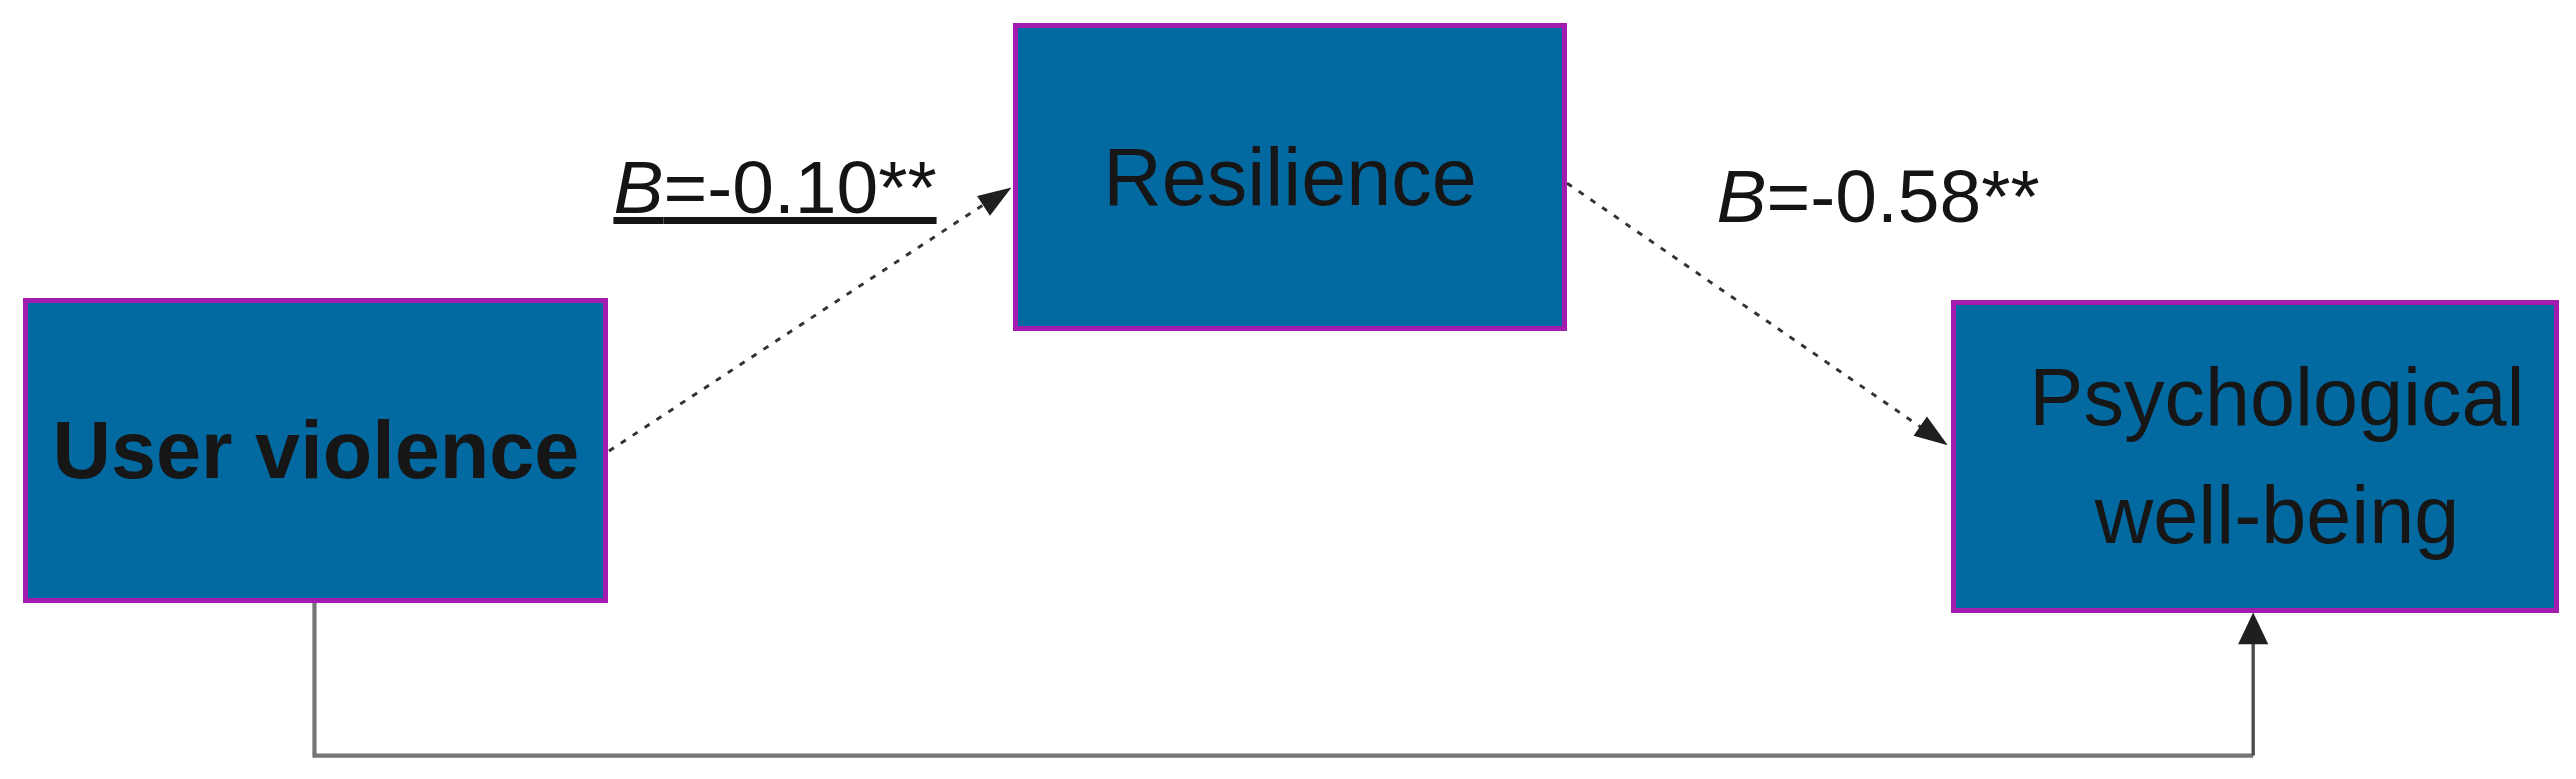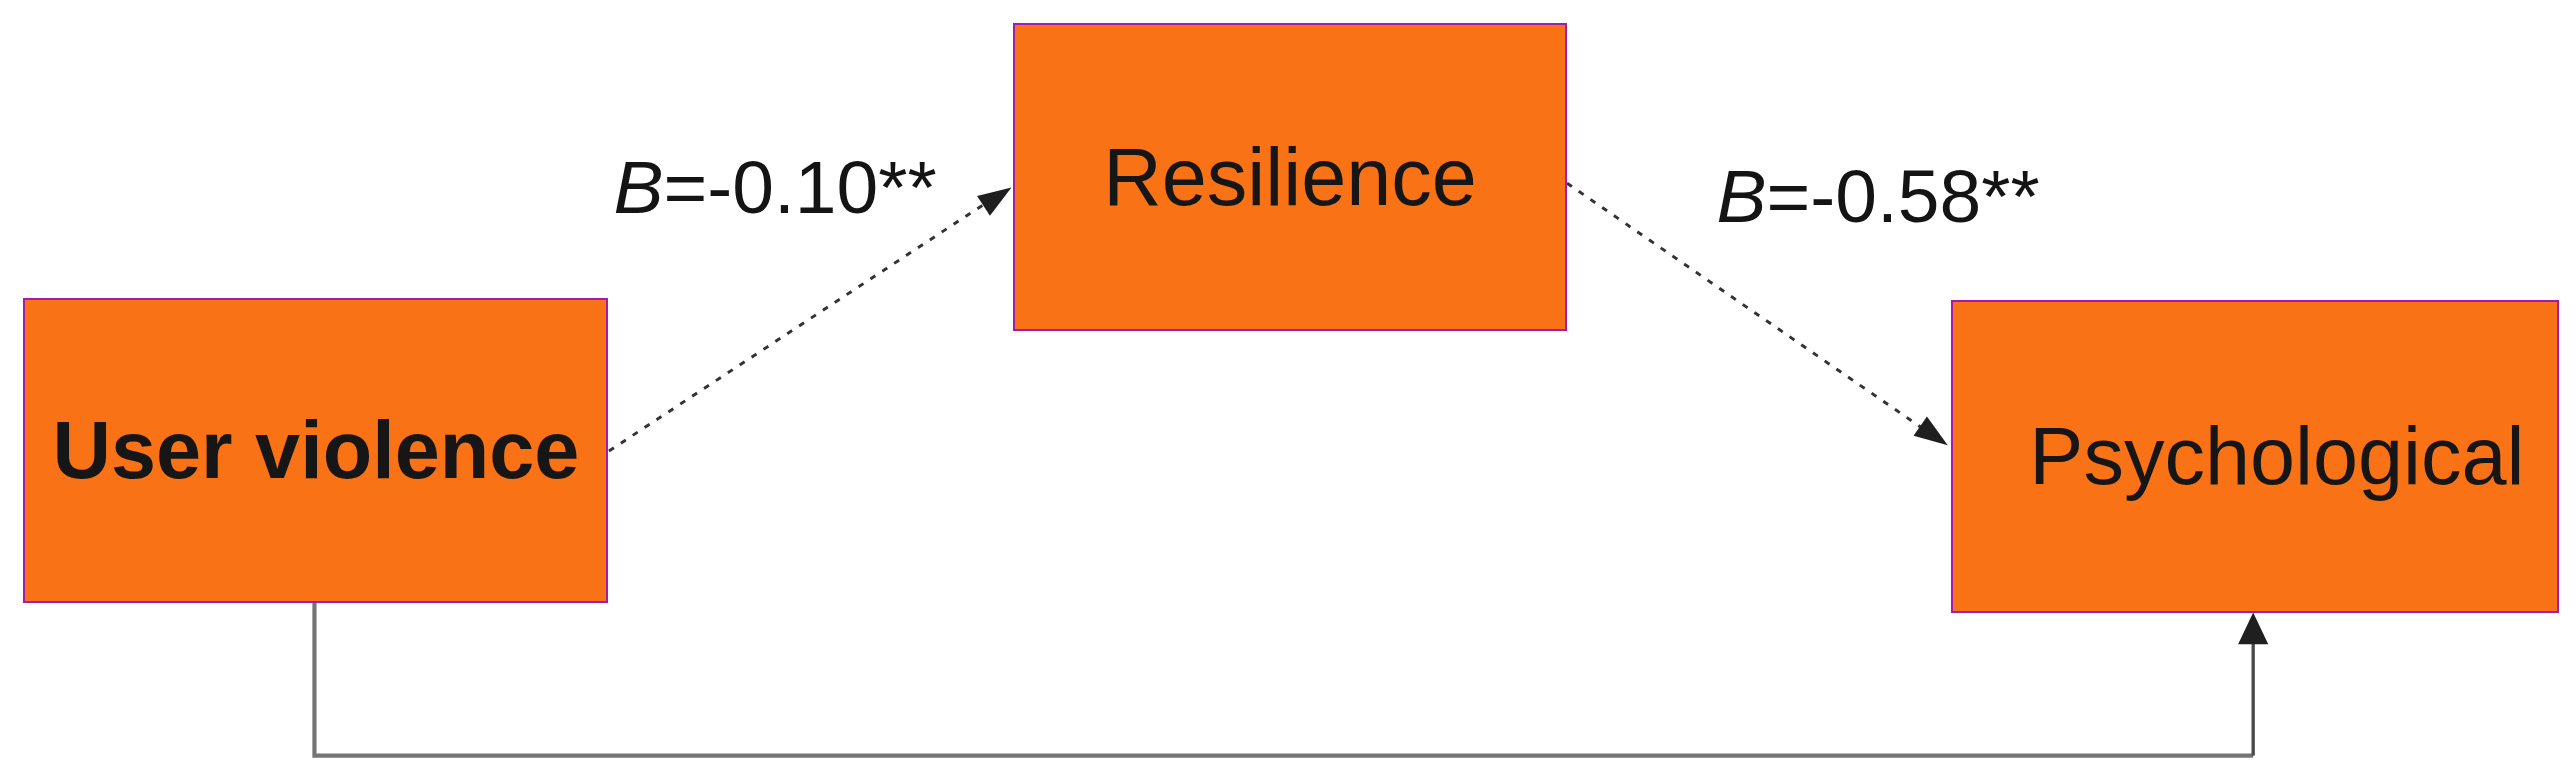--- a/index.html
+++ b/index.html
@@ -23,22 +23,22 @@
   }
   svg.wires {
     position: absolute;
     left: 0; top: 0;
     width: 2576px;
     height: 779px;
     pointer-events: none;
   }
   .node {
     position: absolute;
-    background: #f97316;
-    border: 2px solid #a21caf;
+    background: #0369a1;
+    border: 5px solid #a21caf;
     box-sizing: border-box;
     display: flex;
     align-items: center;
     justify-content: center;
     text-align: center;
     color: #161616;
     font-size: 81px;
     line-height: 1.45;
     z-index: 2;
   }
@@ -58,21 +58,21 @@
     position: absolute;
     transform: translate(-50%, -50%);
     font-size: 75px;
     color: #141414;
     white-space: nowrap;
     z-index: 3;
   }
   .edge-label .b-sym {
     font-style: italic;
   }
-  .edge-label-a { left: 775px;  top: 187px; }
+  .edge-label-a { left: 775px;  top: 187px; text-decoration: underline; }
   .edge-label-b { left: 1878px; top: 186px; margin-top: 10px; }
   .edge-label-c { left: 1323px; top: 667px; }
 </style>
 </head>
 <body>
 
 <div class="canvas">
 
   <svg class="wires" viewBox="0 0 3077 931">
 
@@ -97,20 +97,21 @@
     <span>User violence</span>
   </div>
 
   <div class="node node-resilience">
     <span>Resilience</span>
   </div>
 
   <div class="node node-psych">
     <span>
       <span>Psychological</span><br>
+      <span>well-being</span>
     </span>
   </div>
 
   <div class="edge-label edge-label-a">
     <span class="b-sym">B</span><span>=-0.10**</span>
   </div>
 
   <div class="edge-label edge-label-b">
     <span class="b-sym">B</span><span>=-0.58**</span>
   </div>

